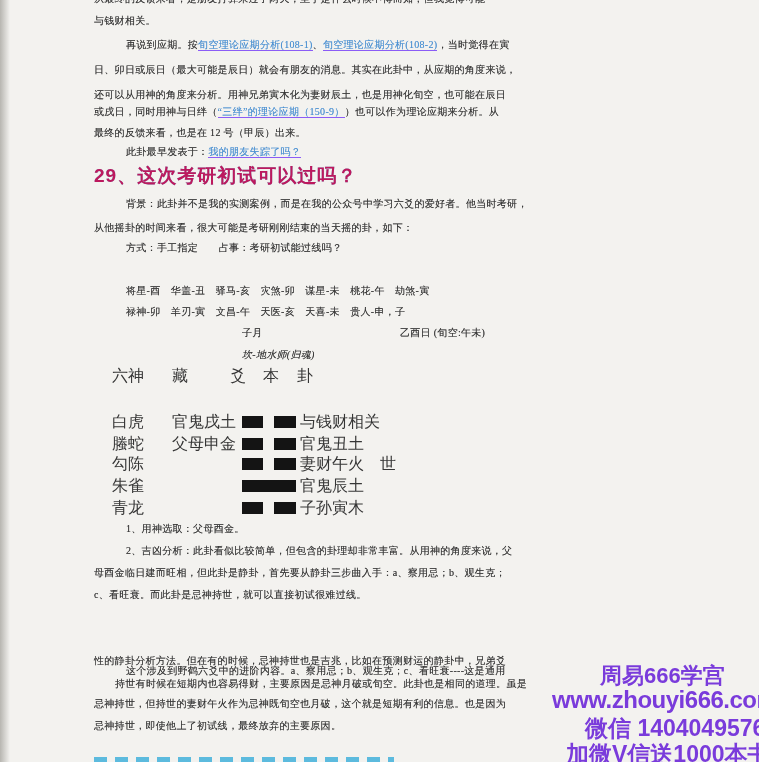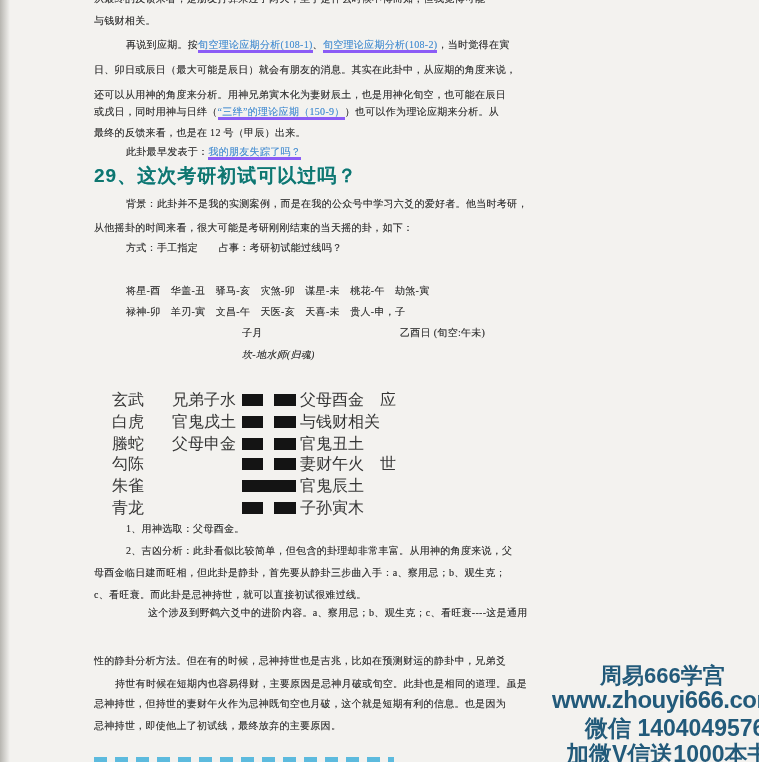--- a/index.html
+++ b/index.html
@@ -22,30 +22,30 @@
     font-size:10px;
     line-height:24px;
     letter-spacing:0.3px;
     white-space:nowrap;
     text-shadow:0 0 0.5px rgba(40,40,40,0.55);
   }
   .indent{left:126px;}
   a.lnk{
     color:#4a90d2;
     text-decoration:none;
-    border-bottom:3px solid #8b5cf6;
+    border-bottom:1px solid #8b5cf6;
     text-shadow:0 0 0.5px rgba(74,144,210,0.6);
     cursor:pointer;
   }
   .heading{
     left:94px;
     font-family:"Liberation Sans","DejaVu Sans",sans-serif;
     font-weight:bold;
     font-size:19px;
-    color:#0f766e;
+    color:#be185d;
     letter-spacing:1px;
     text-shadow:0 0 0.6px rgba(41,170,220,0.6);
   }
   
   .trow{position:absolute;left:0;width:759px;height:24px;font-size:16px;line-height:24px;}
   .trow .c1{position:absolute;left:112px;}
   .trow .c2{position:absolute;left:172px;}
   .trow .c3{position:absolute;left:230px;}
   .trow .c4{position:absolute;left:263px;}
   .trow .c5{position:absolute;left:297px;}
@@ -55,21 +55,21 @@
     position:absolute;left:242px;top:6px;
     width:54px;height:12px;
   }
   .yao.solid{background:#141414;}
   .yao.broken{background:linear-gradient(90deg,#141414 0 21px,transparent 21px 32px,#141414 32px 54px);}
   
   .wm{
     position:absolute;
     font-family:"Liberation Sans","DejaVu Sans",sans-serif;
     font-weight:bold;
-    color:#0c4a6e;
+    color:#6d28d9;
     opacity:0.9;
     white-space:nowrap;
     z-index:10;
     letter-spacing:0;
   }
   
   .next-clip{
     position:absolute;left:94px;top:757px;width:300px;height:5px;
     background:repeating-linear-gradient(90deg,#2aa8d8 0 13px,transparent 13px 21px);
     opacity:0.75;
@@ -102,28 +102,28 @@
   <div class="ln indent" style="top:192px;">背景：此卦并不是我的实测案例，而是在我的公众号中学习六爻的爱好者。他当时考研，</div>
   <div class="ln" style="top:216px;">从他摇卦的时间来看，很大可能是考研刚刚结束的当天摇的卦，如下：</div>
 
   <div class="ln indent" style="top:236px;">方式：手工指定　　占事：考研初试能过线吗？</div>
   <div class="ln indent" style="top:279px;">将星-酉　华盖-丑　驿马-亥　灾煞-卯　谋星-未　桃花-午　劫煞-寅</div>
   <div class="ln indent" style="top:300px;">禄神-卯　羊刃-寅　文昌-午　天医-亥　天喜-未　贵人-申，子</div>
   <div class="ln" style="left:242px;top:321px;">子月</div>
   <div class="ln" style="left:400px;top:321px;">乙酉日 (旬空:午未)</div>
   <div class="ln" style="left:242px;top:343px;font-style:italic;">坎-地水师(归魂)</div>
 
+  <div class="trow" style="top:364px;">
+    <span class="c1">六神</span>
+    <span class="c2">藏</span>
+    <span class="c3">爻</span>
+    <span class="c4">本</span>
+    <span class="c5">卦</span>
+  </div>
 
-  <div class="trow" style="top:388px;">
-    <span class="c1">玄武</span>
-    <span class="c2">兄弟子水</span>
-    <span class="yao broken"></span>
-    <span class="cname">父母酉金</span>
-    <span class="cmark">应</span>
-  </div>
   <div class="trow" style="top:410px;">
     <span class="c1">白虎</span>
     <span class="c2">官鬼戌土</span>
     <span class="yao broken"></span>
     <span class="cname">与钱财相关</span>
     <span class="cmark"></span>
   </div>
   <div class="trow" style="top:432px;">
     <span class="c1">螣蛇</span>
     <span class="c2">父母申金</span>
@@ -150,21 +150,21 @@
     <span class="c2"></span>
     <span class="yao broken"></span>
     <span class="cname">子孙寅木</span>
     <span class="cmark"></span>
   </div>
 
   <div class="ln indent" style="top:517px;">1、用神选取：父母酉金。</div>
   <div class="ln indent" style="top:539px;">2、吉凶分析：此卦看似比较简单，但包含的卦理却非常丰富。从用神的角度来说，父</div>
   <div class="ln" style="top:561px;">母酉金临日建而旺相，但此卦是静卦，首先要从静卦三步曲入手：a、察用忌；b、观生克；</div>
   <div class="ln" style="top:583px;">c、看旺衰。而此卦是忌神持世，就可以直接初试很难过线。</div>
-  <div class="ln indent" style="top:601px;margin-left:22px;">这个涉及到野鹤六爻中的进阶内容。a、察用忌；b、观生克；c、看旺衰----这是通用</div>
+  <div class="ln indent" style="top:659px;">这个涉及到野鹤六爻中的进阶内容。a、察用忌；b、观生克；c、看旺衰----这是通用</div>
   <div class="ln" style="top:649px;">性的静卦分析方法。但在有的时候，忌神持世也是吉兆，比如在预测财运的静卦中，兄弟爻</div>
   <div class="ln" style="top:672px;margin-left:21px;">持世有时候在短期内也容易得财，主要原因是忌神月破或旬空。此卦也是相同的道理。虽是</div>
   <div class="ln" style="top:692px;">忌神持世，但持世的妻财午火作为忌神既旬空也月破，这个就是短期有利的信息。也是因为</div>
   <div class="ln" style="top:714px;">忌神持世，即使他上了初试线，最终放弃的主要原因。</div>
 
   <div class="ln indent" style="top:774px;">
     <span>此卦最早发表于：</span><a class="lnk">这次考研初试可以过吗？</a>
   </div>
 
   <div class="next-clip"></div>

